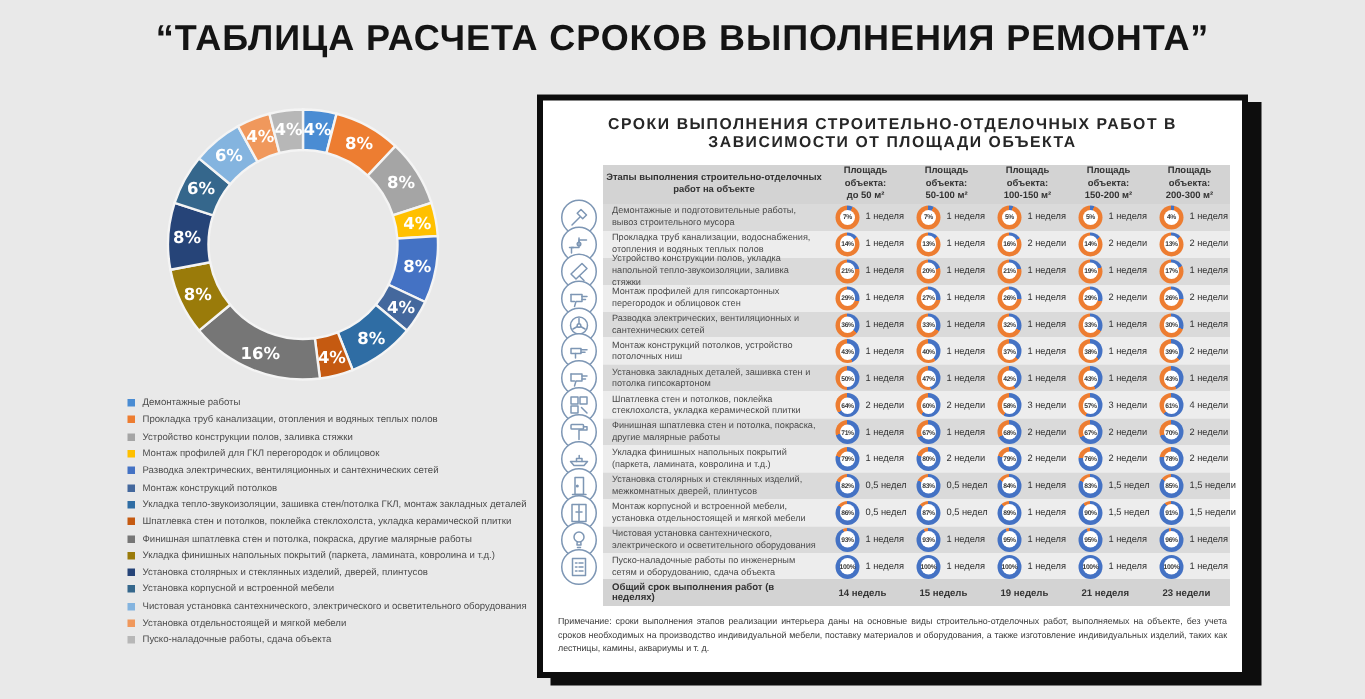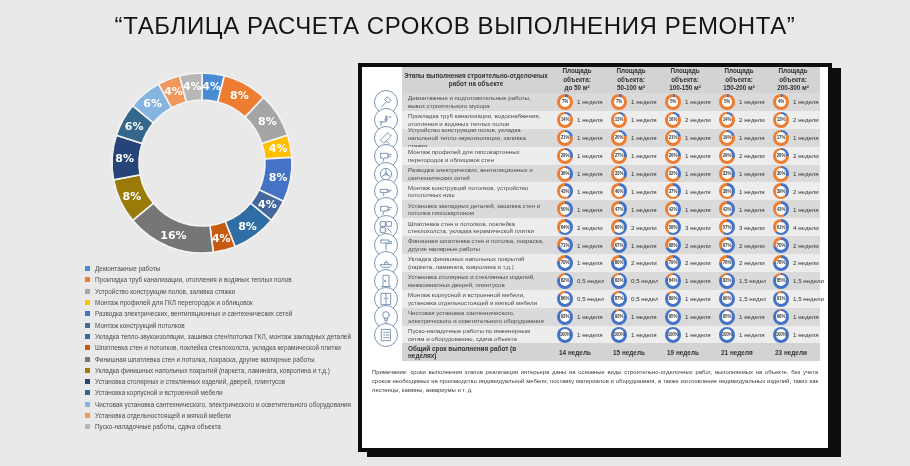--- a/index.html
+++ b/index.html
@@ -1,19 +1,19 @@
 <!DOCTYPE html>
 <html><head>
 <meta charset="utf-8">
 <style>
   html,body{margin:0;padding:0;}
   .page{position:relative;width:910px;height:466px;background:#E9E9E9;overflow:hidden;
         font-family:"Liberation Sans",sans-serif;color:#222;}
   .main-title{position:absolute;top:12px;left:0;width:100%;text-align:center;margin:0;
-        font-size:24px;font-weight:normal;letter-spacing:.6px;color:#141414;}
+        font-size:24px;font-weight:bold;letter-spacing:.6px;color:#141414;}
   
   .donut-svg{position:absolute;left:90px;top:51px;}
   .donut-svg text{font-family:"DejaVu Sans","Liberation Sans",sans-serif;font-size:11px;font-weight:bold;fill:#fff;}
   
   .legend{position:absolute;left:85px;top:263px;list-style:none;margin:0;padding:0;}
   .legend li{display:flex;align-items:center;height:11.3px;}
   .legend .sq{width:5px;height:5px;margin-right:5px;flex:0 0 auto;}
   .legend .txt{font-size:6.4px;color:#4c4c4c;white-space:nowrap;}
   
   .card{position:absolute;left:358px;top:63px;width:474px;height:389px;box-sizing:border-box;
@@ -139,20 +139,21 @@
         <span class="sq" style="background: rgb(240, 152, 92);"></span>
         <span class="txt">Установка отдельностоящей и мягкой мебели</span>
       </li>
       <li>
         <span class="sq" style="background: rgb(183, 183, 183);"></span>
         <span class="txt">Пуско-наладочные работы, сдача объекта</span>
       </li>
     </ul>
 
   <div class="card">
+    <div class="card-title">СРОКИ ВЫПОЛНЕНИЯ СТРОИТЕЛЬНО-ОТДЕЛОЧНЫХ РАБОТ В ЗАВИСИМОСТИ ОТ ПЛОЩАДИ ОБЪЕКТА</div>
     <div class="grid" id="grid">
         <div class="cell iconcell"></div>
         <div class="cell head">Этапы выполнения строительно-отделочных работ на объекте</div>
         <div class="cell head">
           <span>Площадь объекта:</span>
           <span>до 50 м²</span>
         </div>
         <div class="cell head">
           <span>Площадь объекта:</span>
           <span>50-100 м²</span>

